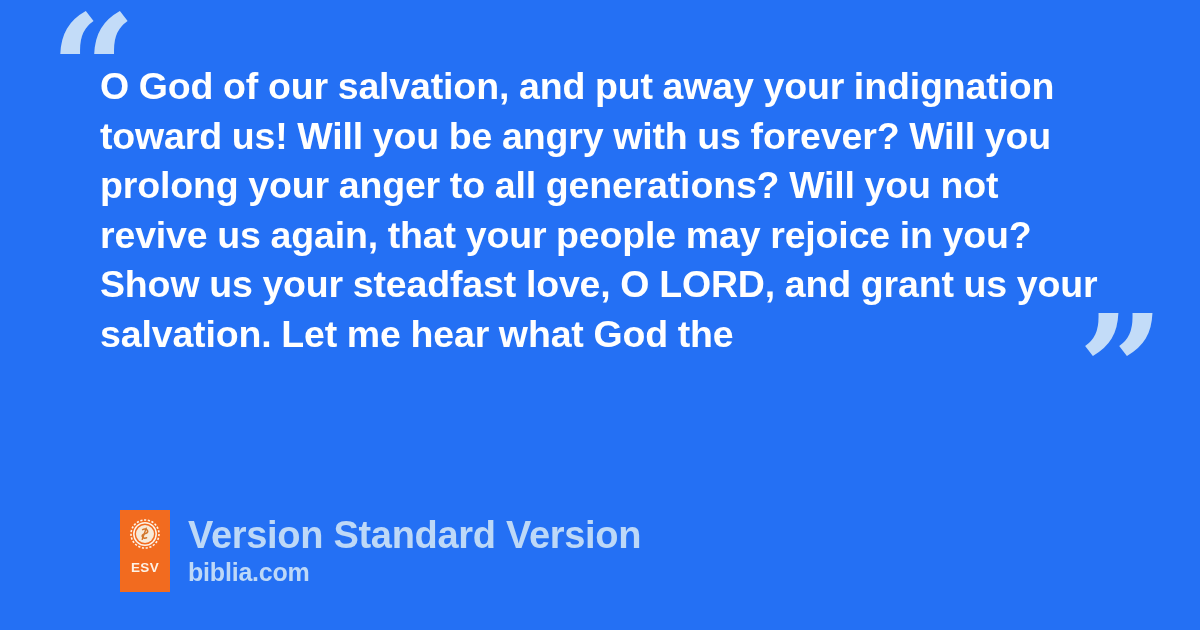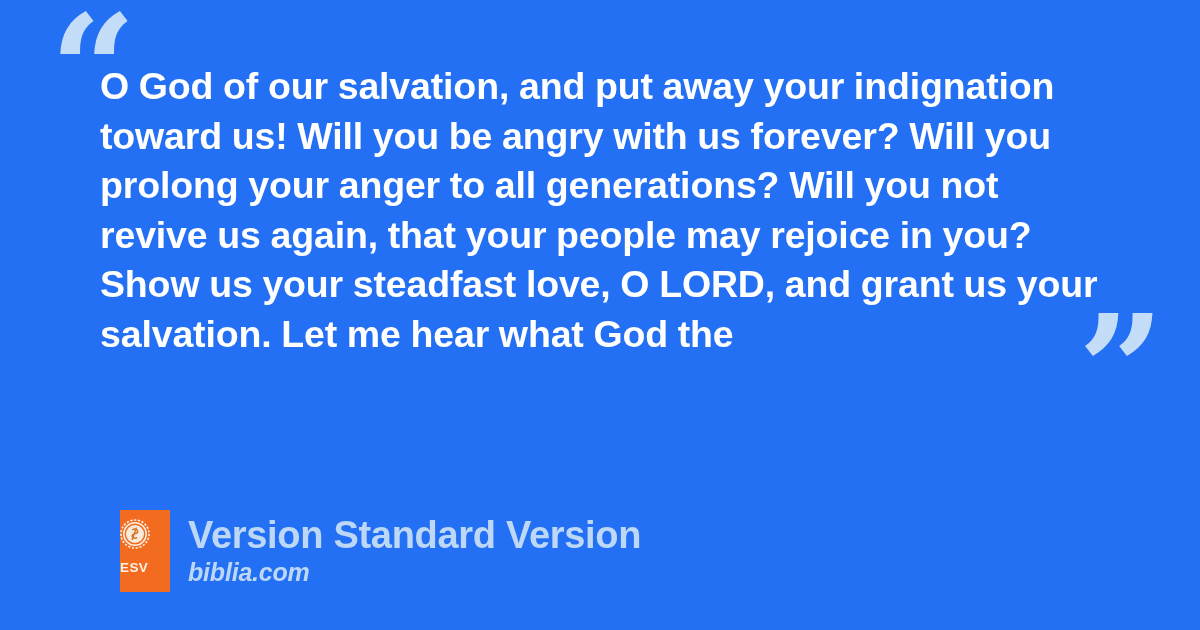--- a/index.html
+++ b/index.html
@@ -63,20 +63,21 @@
     align-items: flex-start;
   }
 
   #logo-mark {
     width: 50px;
     height: 82px;
     background: #f26b1f;
     flex: 0 0 auto;
     display: flex;
     flex-direction: column;
+    align-items: center;
     justify-content: flex-start;
     padding-top: 9px;
     box-sizing: border-box;
   }
   #logo-seal { display: block; }
   #logo-abbr {
     margin-top: 12px;
     color: #fdf2e6;
     font-family: "Liberation Sans", sans-serif;
     font-weight: 700;
@@ -100,21 +101,20 @@
   }
   #site-url {
     margin-top: 2px;
     color: #bdd8f7;
     font-family: "Liberation Sans", sans-serif;
     font-weight: 700;
     font-size: 25px;
     line-height: 28px;
     letter-spacing: -0.2px;
     white-space: nowrap;
-    font-style: italic;
   }
 </style>
 </head>
 <body>
 
 <div id="card">
 
   <div class="quote-mark" id="quote-open">“</div>
 
   <div id="quote-block">

